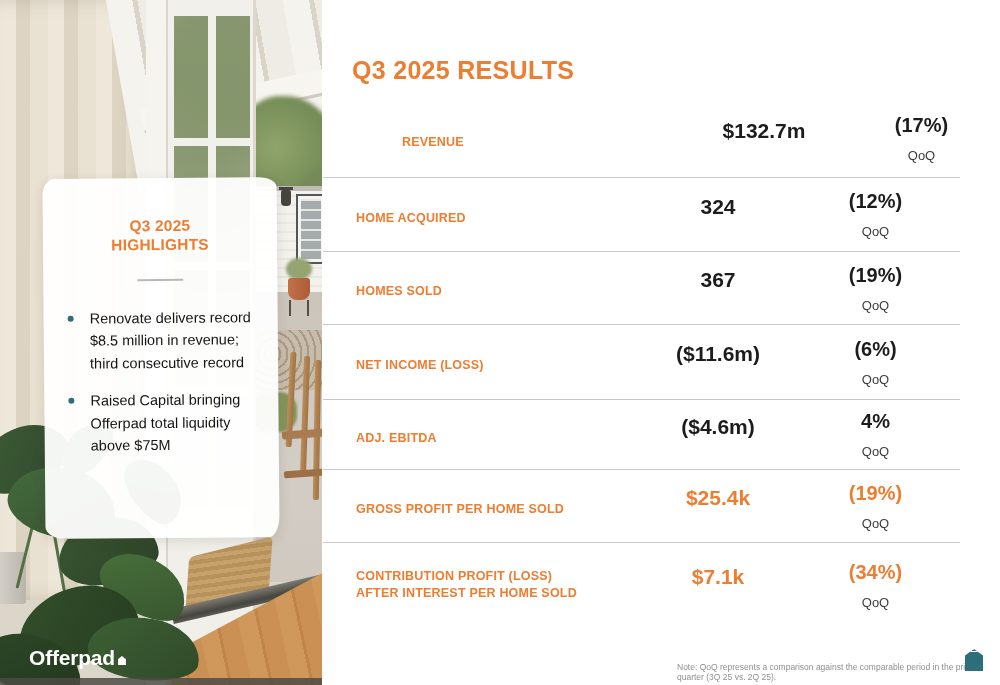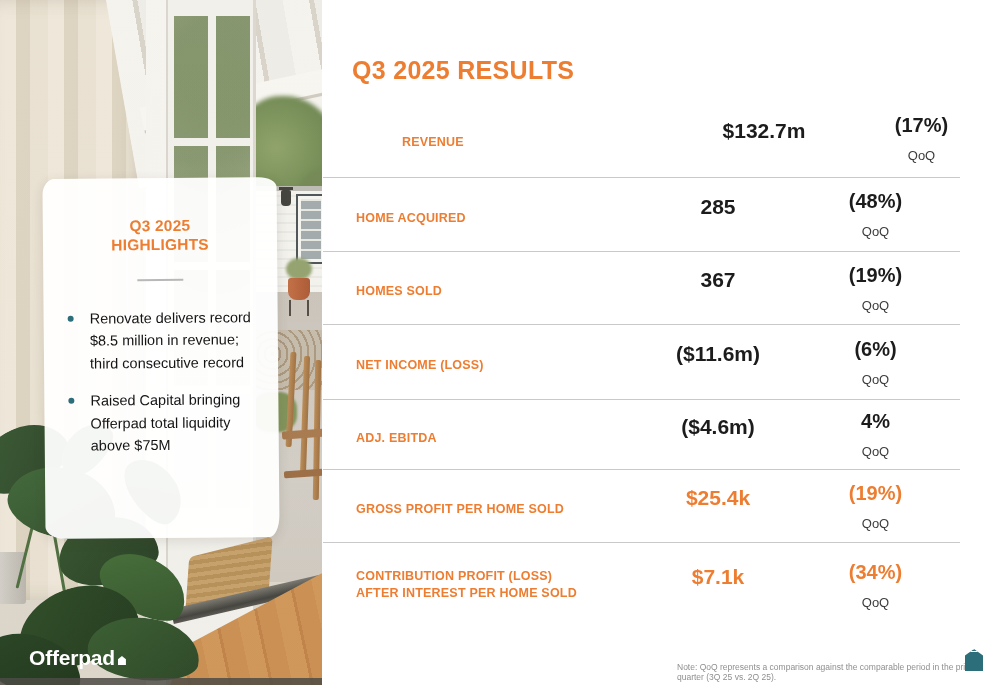--- a/index.html
+++ b/index.html
@@ -199,23 +199,23 @@
       <div class="row">
         <div class="label">REVENUE</div>
         <div class="value">$132.7m</div>
         <div class="chgcell">
           <div class="chg">(17%)</div>
           <div class="qoq">QoQ</div>
         </div>
       </div>
       <div class="row">
         <div class="label">HOME ACQUIRED</div>
-        <div class="value">285</div>
-        <div class="chgcell">
-          <div class="chg">(48%)</div>
+        <div class="value">324</div>
+        <div class="chgcell">
+          <div class="chg">(12%)</div>
           <div class="qoq">QoQ</div>
         </div>
       </div>
       <div class="row">
         <div class="label">HOMES SOLD</div>
         <div class="value">367</div>
         <div class="chgcell">
           <div class="chg">(19%)</div>
           <div class="qoq">QoQ</div>
         </div>

